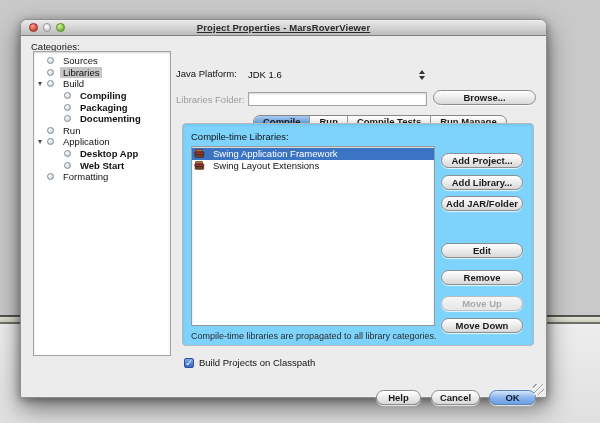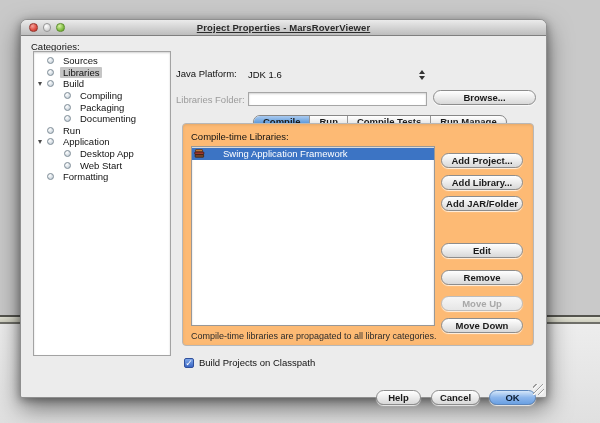--- a/index.html
+++ b/index.html
@@ -39,21 +39,21 @@
   .content{position:absolute;left:0;top:15px;right:0;bottom:0;}
   
   .cat-label{position:absolute;left:10px;top:6px;font-size:9.5px;color:#111;}
   .tree{
     position:absolute;left:12px;top:16px;width:138px;height:305px;
     background:#fff;border:1px solid #a3a3a3;box-sizing:border-box;
     box-shadow:inset 0 1px 2px rgba(0,0,0,.18);
     padding-top:3px;overflow:hidden;
   }
   .tree-row{display:flex;align-items:center;height:11.6px;font-size:9.5px;color:#111;padding-left:4px;}
-  .tree-row.lvl2{padding-left:21px;}
+  .tree-row.lvl2{padding-left:21px;font-weight:bold;}
   .exp{width:9px;font-size:8px;line-height:9px;color:#4a4a4a;flex:0 0 9px;text-align:left;}
   .bullet{
     width:5px;height:5px;border-radius:50%;flex:0 0 5px;margin-right:6px;
     border:1px solid #7e8c96;background:radial-gradient(circle at 35% 30%,#ffffff,#b9c6d1);
     box-sizing:content-box;
   }
   .tlabel{padding:0 3px;line-height:11px;border-radius:1px;white-space:nowrap;}
   .tlabel.tsel{background:#c5c5c5;}
   
   .aqua-btn{
@@ -84,30 +84,30 @@
     border:1px solid #878787;border-radius:7px;overflow:hidden;
     background:linear-gradient(#ffffff,#dadada);box-shadow:0 1px 1px rgba(0,0,0,.25);
     box-sizing:border-box;
   }
   .tab{font-size:9.5px;font-weight:700;color:#1a1a1a;line-height:12px;padding:0 9px;white-space:nowrap;}
   .tab + .tab{border-left:1px solid #979797;}
   .tab.active{background:linear-gradient(#aacaef,#639edd 55%,#5591d5);}
   
   .groupbox{
     position:absolute;left:161px;top:88px;width:352px;height:223px;
-    border:1px solid #b8b8b8;border-radius:4px;background:#fdba74;
+    border:1px solid #b8b8b8;border-radius:4px;background:#7dd3fc;
     box-shadow:inset 0 1px 3px rgba(0,0,0,.10);box-sizing:border-box;
   }
   .list-label{position:absolute;left:8px;top:7px;font-size:9.5px;color:#111;}
   .listbox{
     position:absolute;left:8px;top:22px;width:244px;height:180px;
     background:#fff;border:1px solid #989898;box-sizing:border-box;
     box-shadow:inset 0 1px 2px rgba(0,0,0,.2);overflow:hidden;padding-top:1px;
   }
-  .lib-row{display:flex;align-items:center;height:11.6px;font-size:9.5px;color:#111;padding-left:2px;gap:18px;white-space:nowrap;}
+  .lib-row{display:flex;align-items:center;height:11.6px;font-size:9.5px;color:#111;padding-left:2px;gap:8px;white-space:nowrap;}
   .lib-row.sel{background:#3c74c4;color:#fff;}
   .lib-row svg{flex:0 0 11px;}
   .btncol{position:absolute;left:258px;top:29px;width:82px;}
   .btncol .aqua-btn{position:relative;display:block;width:82px;}
   .btncol .aqua-btn:nth-child(1){margin-bottom:7px;}
   .btncol .aqua-btn:nth-child(2){margin-bottom:6px;}
   .btncol .aqua-btn:nth-child(3){margin-bottom:10px;}
   .btncol .aqua-btn:nth-child(4){margin-bottom:12px;margin-top:32px;}
   .btncol .aqua-btn:nth-child(5){margin-bottom:11px;}
   .btncol .aqua-btn:nth-child(6){margin-bottom:7px;}
@@ -229,20 +229,28 @@
     <div class="groupbox">
       <span class="list-label">Compile-time Libraries:</span>
       <div class="listbox">
         <div class="lib-row sel">
             <svg viewBox="0 0 11 9" width="11" height="9">
               <rect x="1.5" y="0.6" width="7" height="2.3" rx="0.5" fill="#c2803f" stroke="#59311a" stroke-width="0.8"></rect>
               <rect x="0.8" y="3.0" width="9" height="2.5" rx="0.5" fill="#9e3a33" stroke="#47150f" stroke-width="0.8"></rect>
               <rect x="1.2" y="5.7" width="8.4" height="2.5" rx="0.5" fill="#7d4a2a" stroke="#3c2010" stroke-width="0.8"></rect>
             </svg>
             <span class="lib-name">Swing Application Framework</span>
+          </div>
+          <div class="lib-row">
+            <svg viewBox="0 0 11 9" width="11" height="9">
+              <rect x="1.5" y="0.6" width="7" height="2.3" rx="0.5" fill="#c2803f" stroke="#59311a" stroke-width="0.8"></rect>
+              <rect x="0.8" y="3.0" width="9" height="2.5" rx="0.5" fill="#9e3a33" stroke="#47150f" stroke-width="0.8"></rect>
+              <rect x="1.2" y="5.7" width="8.4" height="2.5" rx="0.5" fill="#7d4a2a" stroke="#3c2010" stroke-width="0.8"></rect>
+            </svg>
+            <span class="lib-name">Swing Layout Extensions</span>
           </div>
       </div>
       <div class="btncol">
         <button class="aqua-btn">Add Project...</button>
           <button class="aqua-btn">Add Library...</button>
           <button class="aqua-btn">Add JAR/Folder</button>
           <button class="aqua-btn">Edit</button>
           <button class="aqua-btn">Remove</button>
           <button class="aqua-btn disabled">Move Up</button>
           <button class="aqua-btn">Move Down</button>

